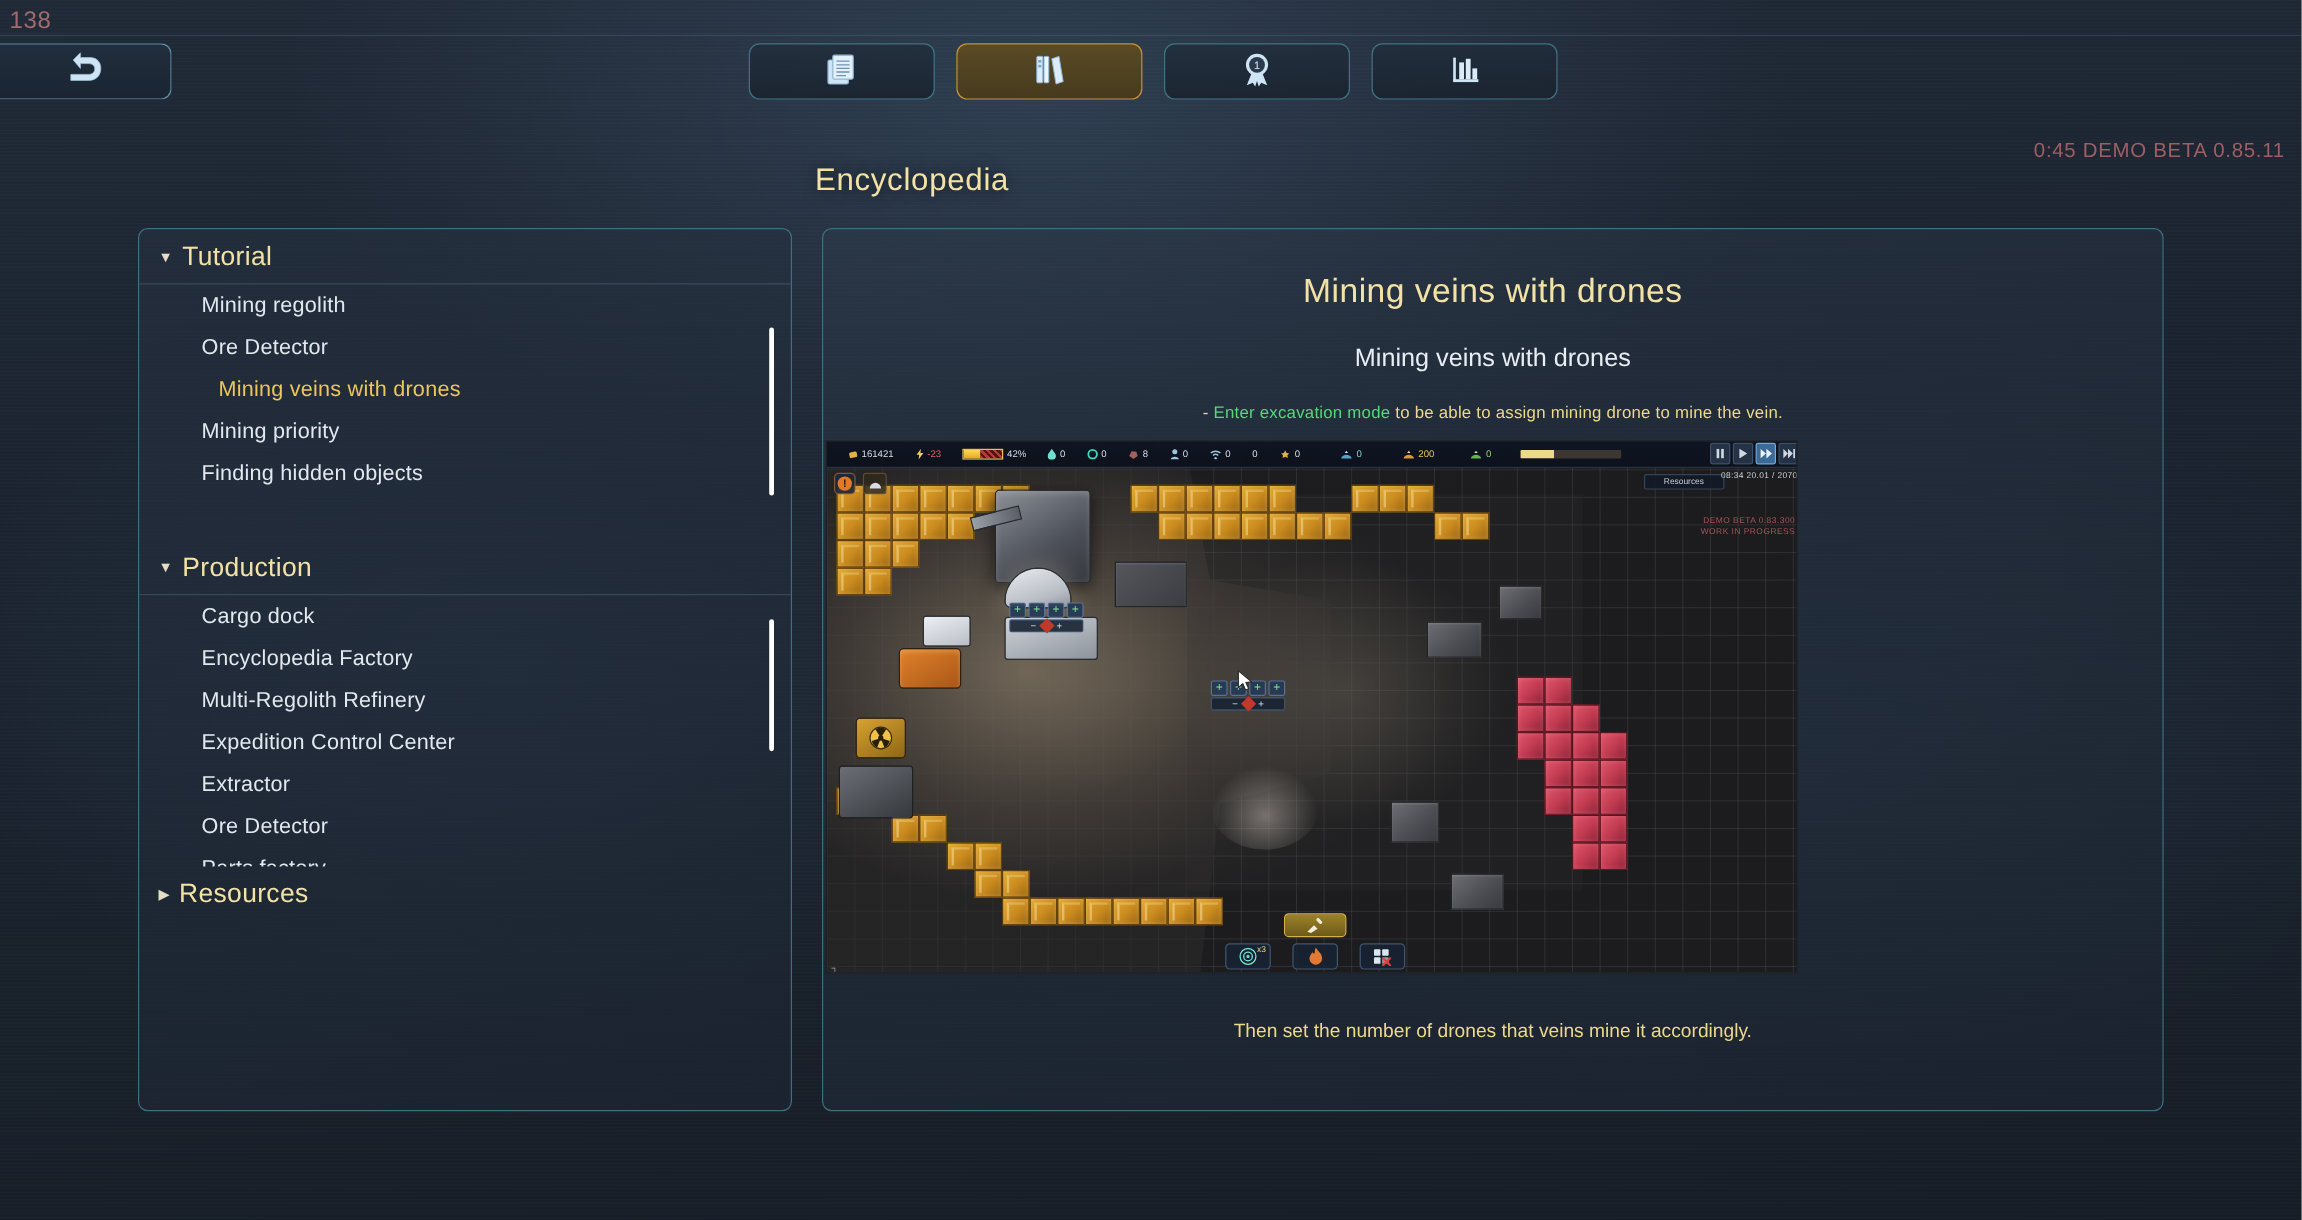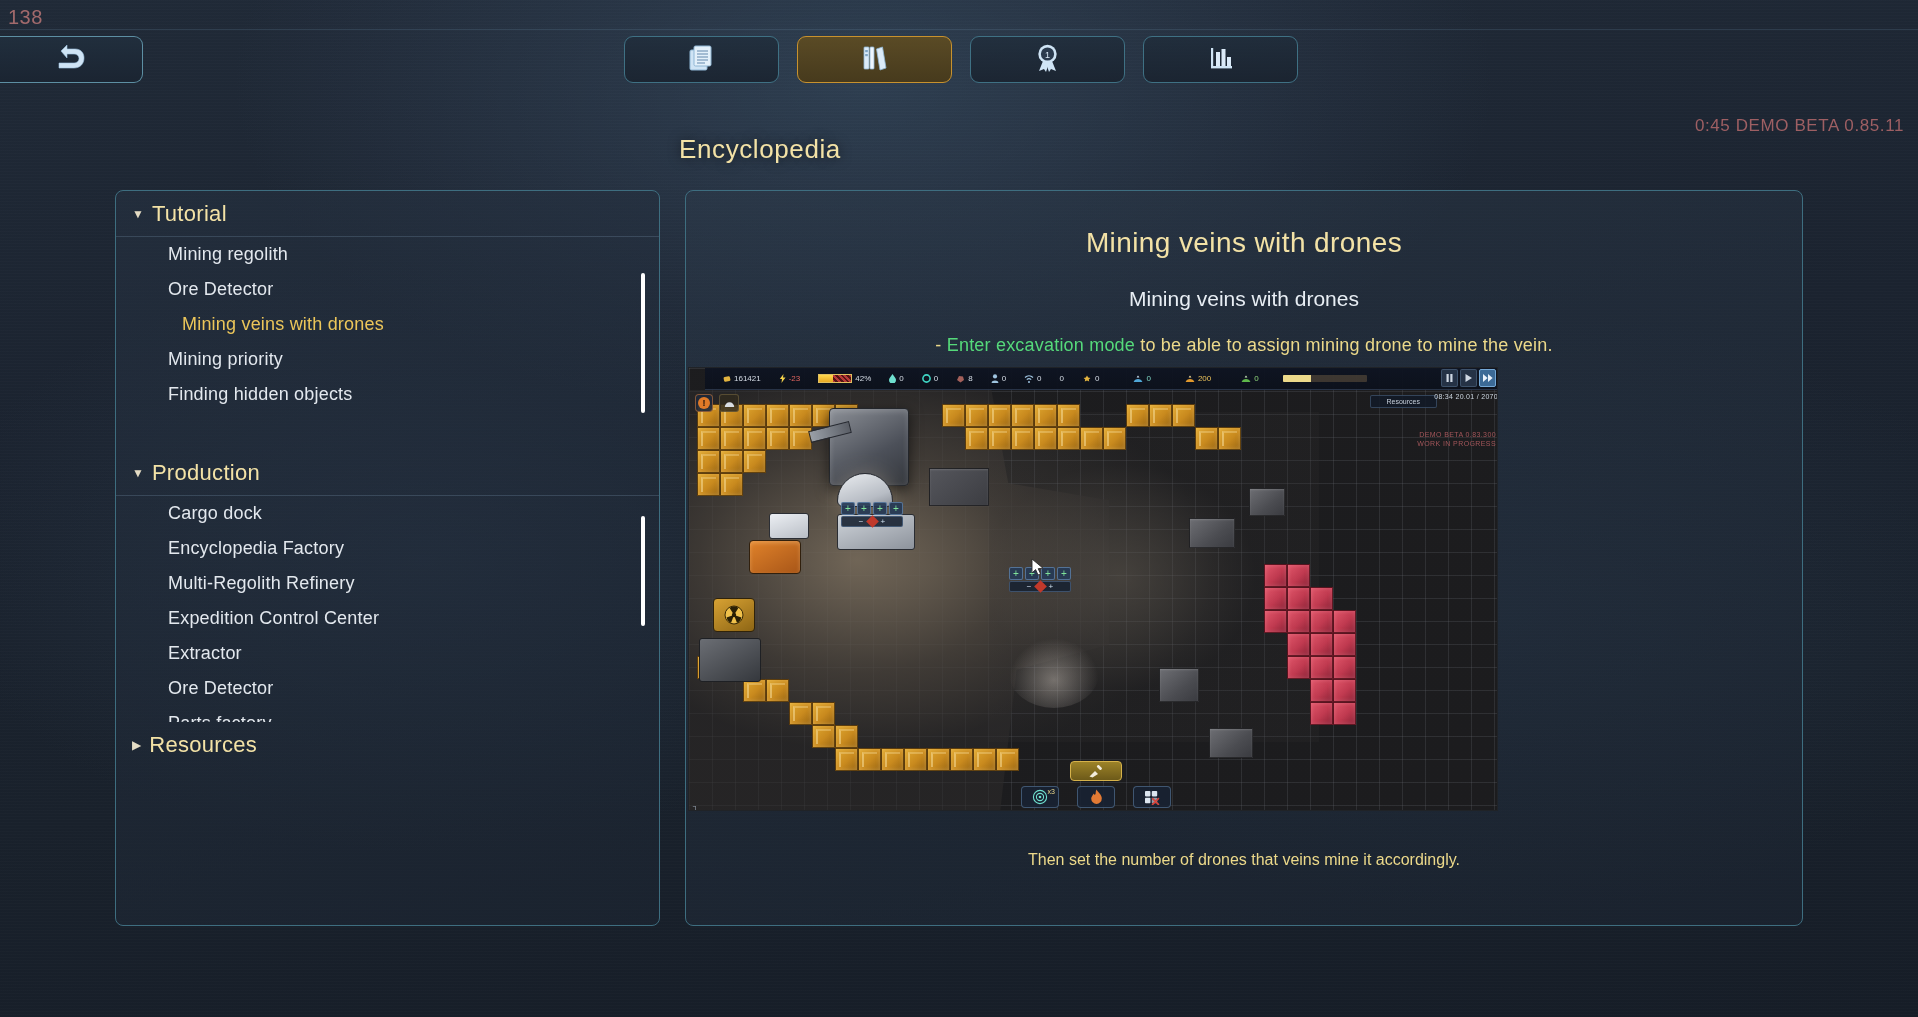--- a/index.html
+++ b/index.html
@@ -191,21 +191,21 @@
   }
   #article-subtitle {
     margin-top: 28px;
     text-align: center;
     font-size: 21px;
     color: #e8eef4;
   }
   #article-bullet {
     margin-top: 24px;
     text-align: center;
-    font-size: 18px;
+    font-size: 14px;
     color: #ecd98a;
     letter-spacing: 0.2px;
   }
   #article-bullet .dash { color: #ecd98a; }
   #article-bullet .green { color: #55d97a; }
 
   #article-caption {
     position: absolute;
     left: 0; bottom: 56px;
     width: 100%;
@@ -292,21 +292,21 @@
     border: 1px solid rgba(20,20,22,0.7);
     box-shadow: inset 0 1px 2px rgba(255,255,255,0.15);
   }
 
   
   .prop { position: absolute; }
 
   
   #game-hud {
     position: absolute;
-    left: 16px; top: 0;
+    left: 0; top: 0;
     width: 100%; height: 22px;
     background: linear-gradient(180deg, rgba(14,20,34,0.96), rgba(12,17,28,0.96));
     border-bottom: 1px solid rgba(90,110,140,0.35);
     display: flex;
     align-items: center;
     font-size: 8px;
     color: #d6dde6;
     z-index: 20;
   }
   .hud-item {

